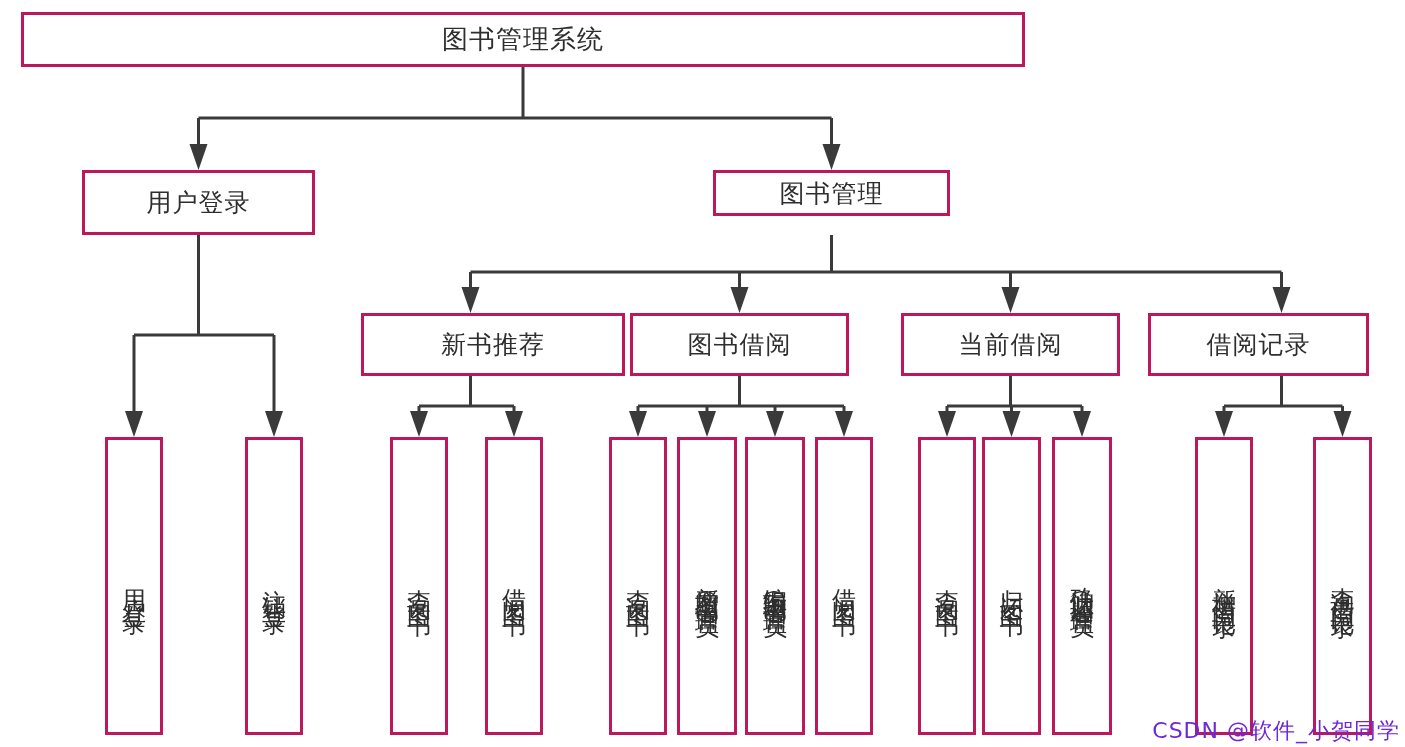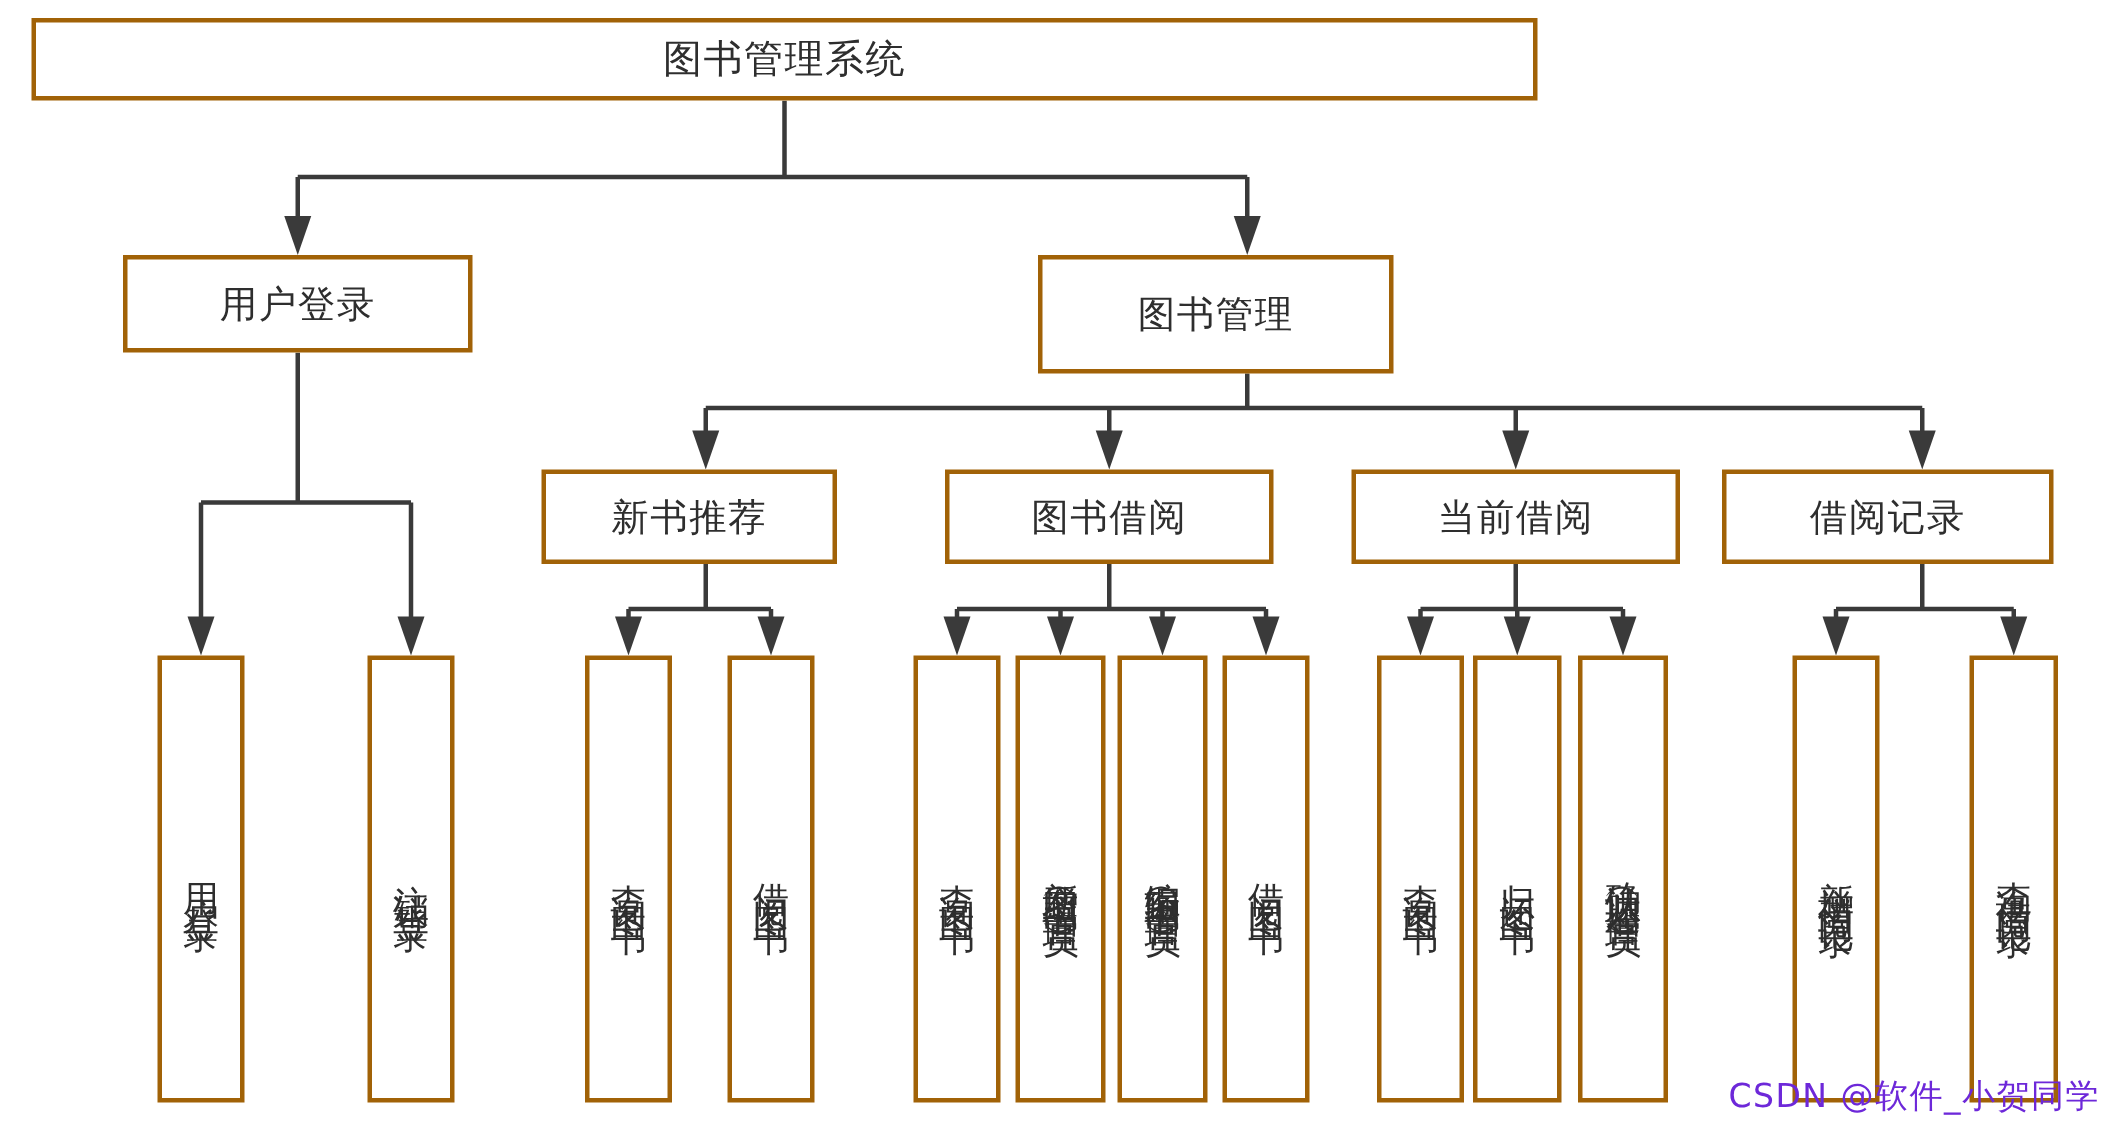--- a/index.html
+++ b/index.html
@@ -7,21 +7,21 @@
     position:relative;
     width:1405px;height:747px;
     background:#fff;
     font-family:"DejaVu Sans","Liberation Sans",sans-serif;
     overflow:hidden;
   }
   .wires{position:absolute;left:0;top:0;width:1405px;height:747px;}
   .node{
     position:absolute;
     box-sizing:border-box;
-    border:3px solid #a16207;
+    border:3px solid #be185d;
     background:#fff;
     display:flex;
     align-items:center;
     justify-content:center;
     color:#2e2e2e;
   }
   .h{font-size:25px;letter-spacing:1px;}
   .h.root{font-size:26px;}
   .v{
     writing-mode:vertical-rl;
@@ -81,23 +81,23 @@
       <polygon points="1002.5,411 1020.5,411 1011.5,437"></polygon>
       <polygon points="1073,411 1091,411 1082,437"></polygon>
       <polygon points="1215,411 1233,411 1224,437"></polygon>
       <polygon points="1333.5,411 1351.5,411 1342.5,437"></polygon>
     </g>
   </svg>
 
   <div class="node h root" style="left:21px;top:12px;width:1004px;height:55px">图书管理系统</div>
 
   <div class="node h" style="left:82px;top:170px;width:233px;height:65px">用户登录</div>
-  <div class="node h" style="left:692px;top:170px;width:237px;height:79px">图书管理</div>
+  <div class="node h" style="left:713px;top:170px;width:237px;height:46px">图书管理</div>
 
-  <div class="node h" style="left:361px;top:313px;width:197px;height:63px">新书推荐</div>
+  <div class="node h" style="left:361px;top:313px;width:264px;height:63px">新书推荐</div>
   <div class="node h" style="left:901px;top:313px;width:219px;height:63px">当前借阅</div>
   <div class="node h" style="left:630px;top:313px;width:219px;height:63px">图书借阅</div>
   <div class="node h" style="left:1148px;top:313px;width:221px;height:63px">借阅记录</div>
 
   <div class="node v len4" style="left:105px;top:437px;width:58px;height:298px">用户登录</div>
   <div class="node v len4" style="left:245px;top:437px;width:58px;height:298px">注销登录</div>
 
   <div class="node v len4" style="left:390px;top:437px;width:58px;height:298px">查询图书</div>
   <div class="node v len4" style="left:485px;top:437px;width:58px;height:298px">借阅图书</div>
 

